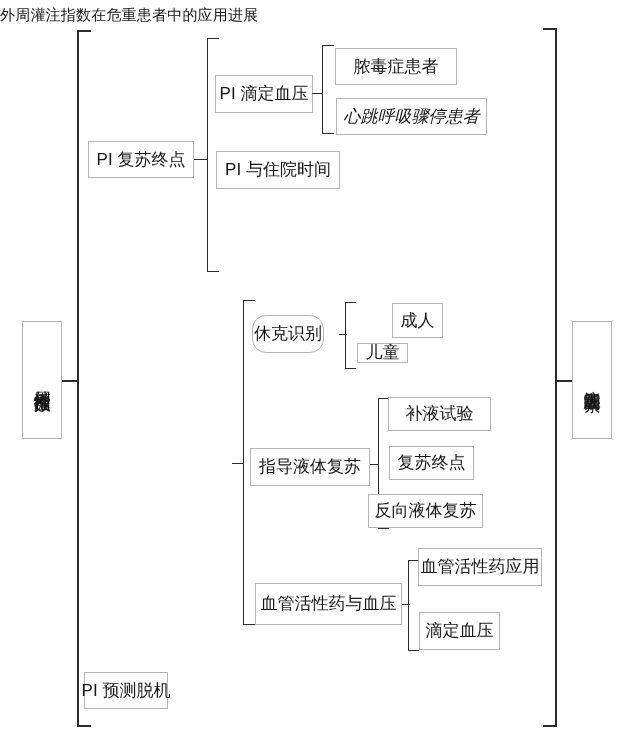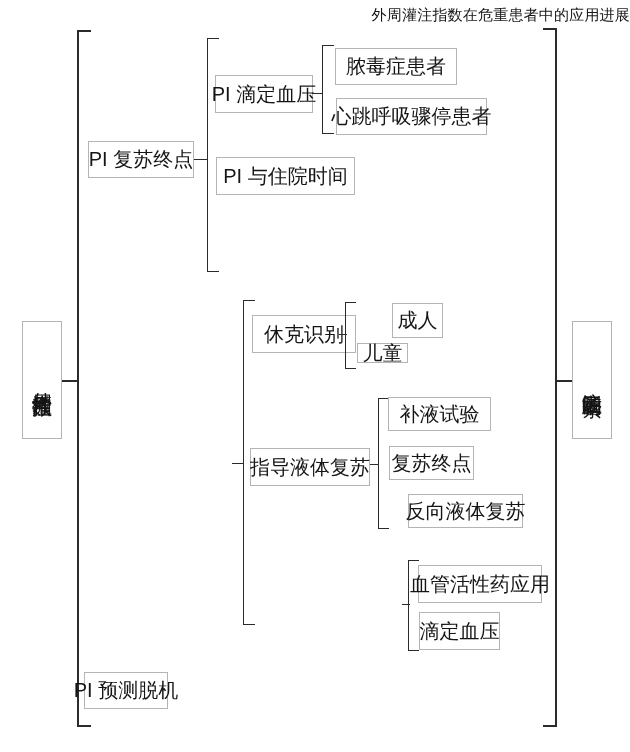--- a/index.html
+++ b/index.html
@@ -22,36 +22,36 @@
     left: 0; top: 0;
     width: 630px;
     height: 752px;
   }
 
   .title {
     position: absolute;
     left: 0;
     top: 6px;
     width: 630px;
-    text-align: right;
+    text-align: left;
     font-size: 15px;
     letter-spacing: 0.2px;
     color: #161616;
     white-space: nowrap;
   }
 
   .node {
     position: absolute;
     box-sizing: border-box;
     border: 1px solid #b4b4b4;
     background: #ffffff;
     display: flex;
     align-items: center;
     justify-content: center;
-    font-size: 20px;
+    font-size: 17px;
     color: #151515;
     line-height: 1.15;
     white-space: nowrap;
   }
 
   .node.vert {
     writing-mode: vertical-rl;
     text-orientation: upright;
     letter-spacing: 1px;
     padding: 4px 0;
@@ -94,58 +94,59 @@
   <div class="node" style="left:88px; top:141px; width:106px; height:37px;">PI 复苏终点</div>
 
 
   <div class="node" style="left:84px; top:672px; width:84px; height:37px;">PI 预测脱机</div>
 
   <div class="bracket thin" style="left:207px; top:38px; width:12px; height:234px;"></div>
   <div class="stub thin" style="left:194px; top:159px; width:14px;"></div>
 
   <div class="node" style="left:215px; top:75px; width:98px; height:38px;">PI 滴定血压</div>
 
-  <div class="node" style="left:216px; top:157px; width:139px; height:38px;">PI 与住院时间</div>
+  <div class="node" style="left:216px; top:151px; width:124px; height:38px;">PI 与住院时间</div>
 
 
   <div class="bracket thin" style="left:322px; top:45px; width:12px; height:89px;"></div>
   <div class="stub thin" style="left:312px; top:93px; width:11px;"></div>
 
   <div class="node" style="left:335px; top:48px; width:122px; height:37px;">脓毒症患者</div>
 
-  <div class="node" style="left:336px; top:98px; width:151px; height:37px;">心跳呼吸骤停患者</div>
+  <div class="node" style="left:336px; top:98px; width:151px; height:37px;font-style:italic;">心跳呼吸骤停患者</div>
 
   <div class="bracket thin" style="left:243px; top:300px; width:12px; height:325px;"></div>
   <div class="stub thin" style="left:232px; top:463px; width:12px;"></div>
 
-  <div class="node" style="left:252px; top:315px; width:104px; height:38px;">休克识别</div>
+  <div class="node" style="left:252px; top:315px; width:72px; height:38px;border-radius:14px;">休克识别</div>
 
   <div class="node" style="left:250px; top:448px; width:120px; height:38px;">指导液体复苏</div>
 
+  <div class="node" style="left:255px; top:583px; width:147px; height:42px;">血管活性药与血压</div>
 
   <div class="bracket thin" style="left:345px; top:302px; width:11px; height:67px;"></div>
   <div class="stub thin" style="left:339px; top:334px; width:8px;"></div>
 
   <div class="node" style="left:356px; top:303px; width:51px; height:35px;margin-left:36px;">成人</div>
 
   <div class="node" style="left:357px; top:343px; width:51px; height:20px;">儿童</div>
 
   <div class="bracket thin" style="left:378px; top:398px; width:11px; height:131px;"></div>
   <div class="stub thin" style="left:370px; top:464px; width:9px;"></div>
 
   <div class="node" style="left:388px; top:397px; width:103px; height:34px;">补液试验</div>
 
   <div class="node" style="left:389px; top:446px; width:85px; height:34px;">复苏终点</div>
 
-  <div class="node" style="left:408px; top:494px; width:115px; height:34px;">反向液体复苏</div>
+  <div class="node" style="left:368px; top:494px; width:115px; height:34px;">反向液体复苏</div>
 
   <div class="bracket thin" style="left:408px; top:560px; width:11px; height:91px;"></div>
   <div class="stub thin" style="left:402px; top:604px; width:8px;"></div>
 
-  <div class="node" style="left:418px; top:565px; width:124px; height:38px;">血管活性药应用</div>
+  <div class="node" style="left:418px; top:548px; width:124px; height:38px;">血管活性药应用</div>
 
   <div class="node" style="left:419px; top:612px; width:81px; height:38px;">滴定血压</div>
 
   <div class="bracket" style="left:543px; top:28px; width:14px; height:699px;
               border-left:none; border-right:2px solid #2b2b2b;"></div>
   <div class="stub" style="left:557px; top:380px; width:16px;"></div>
 
   <div class="node vert" style="left:572px; top:321px; width:40px; height:118px;">注意影响因素</div>
 
 </div>

